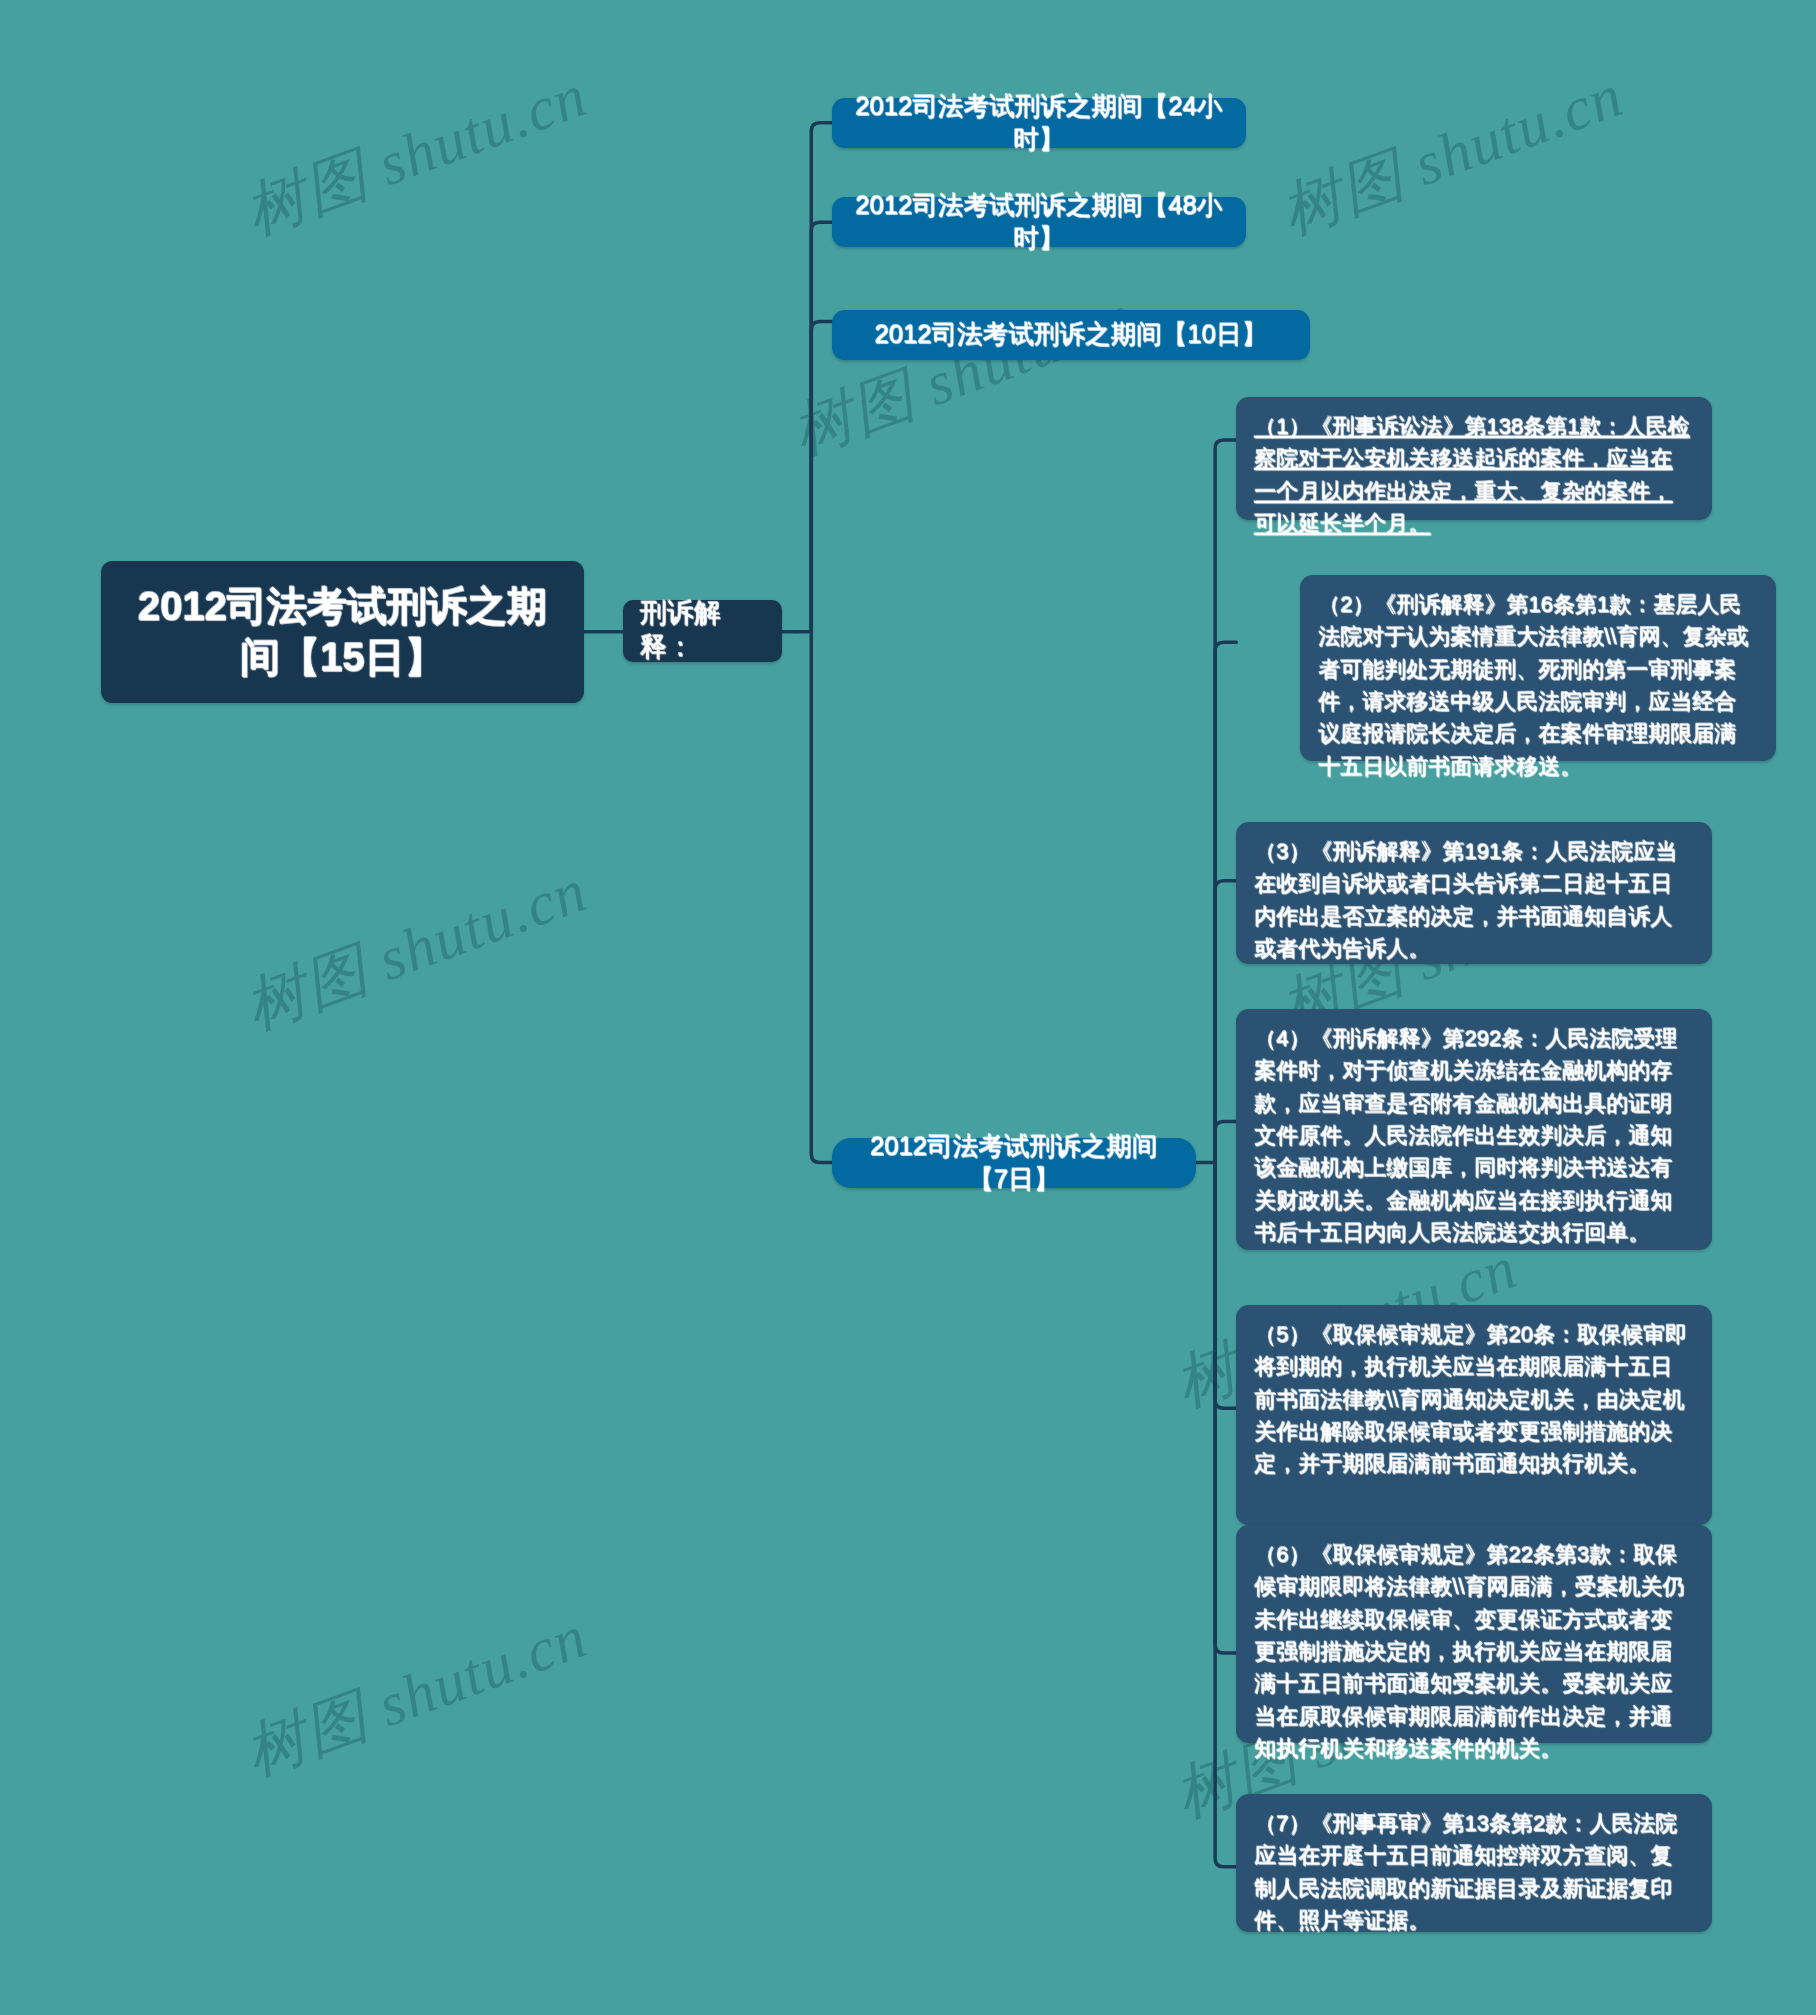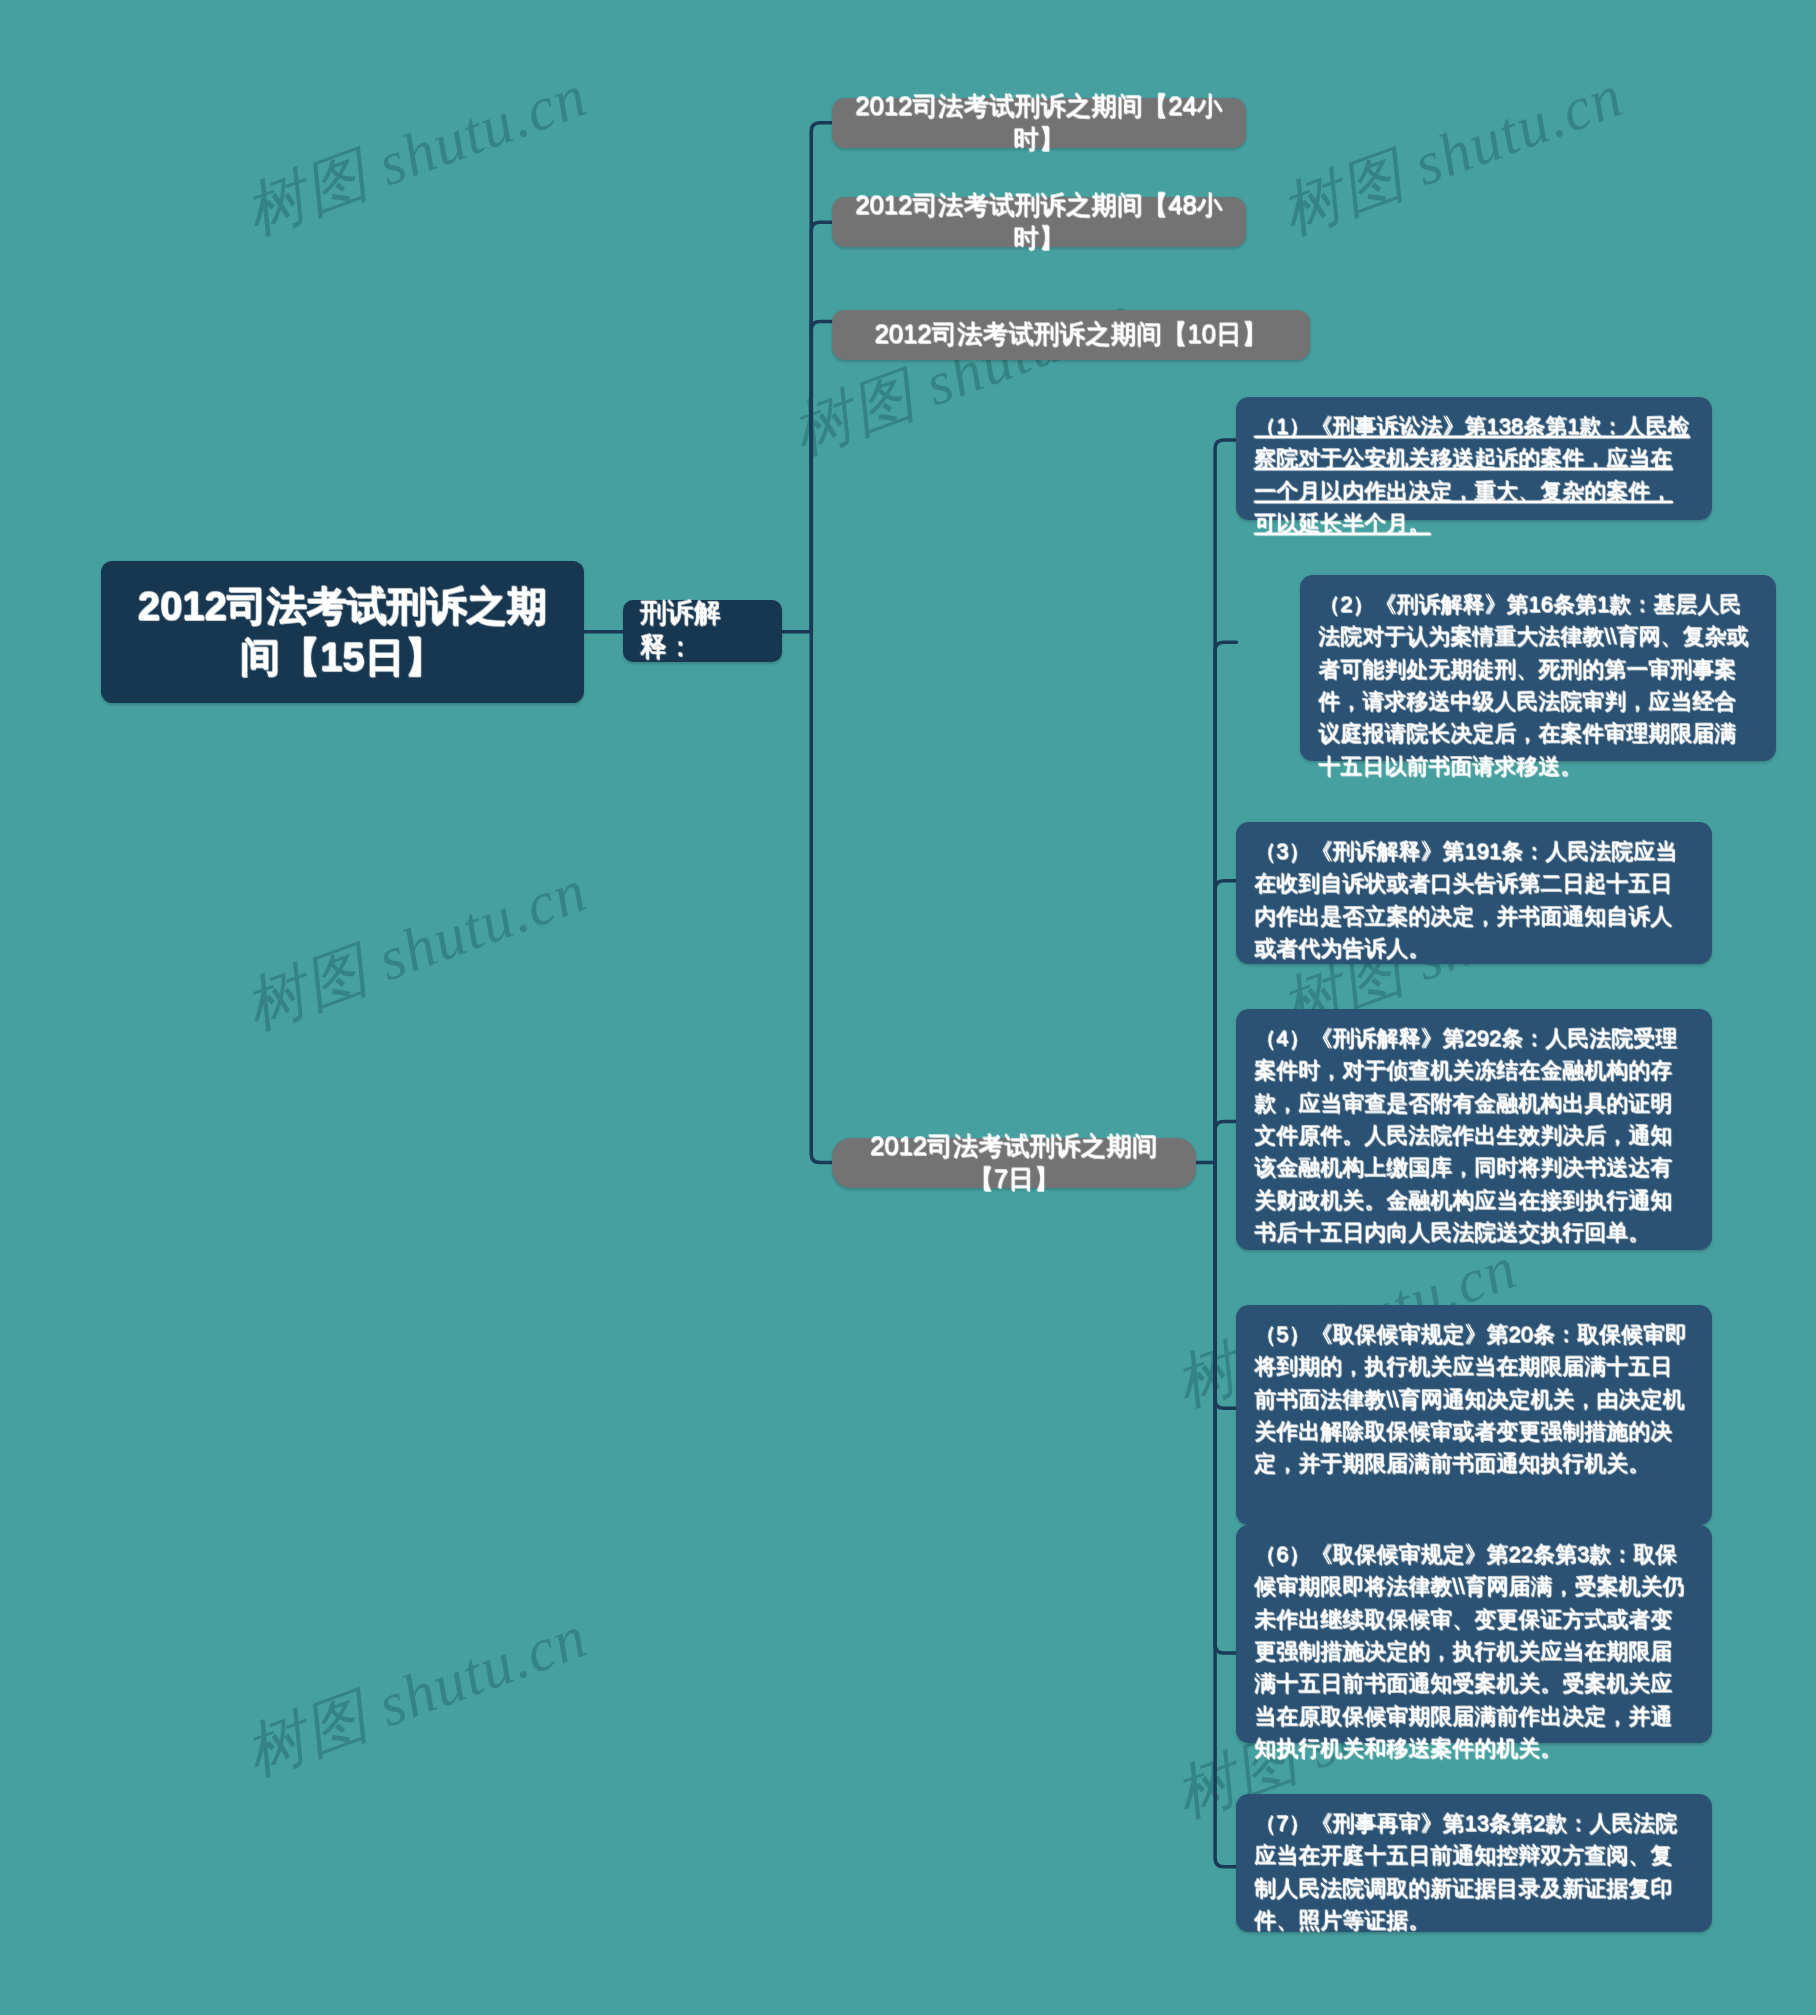--- a/index.html
+++ b/index.html
@@ -75,21 +75,21 @@
     border-radius: 10px;
     display: flex;
     align-items: center;
     justify-content: flex-start;
     font-size: 27px;
     line-height: 1.25;
     padding: 11.4px 17px;
   }
 
   .node-topic {
-    background: #737373;
+    background: #0369a1;
     border-radius: 12.8px;
     display: flex;
     align-items: center;
     justify-content: center;
     text-align: center;
     font-size: 25.6px;
     line-height: 1.3;
     padding: 8.5px 20px;
   }
 

